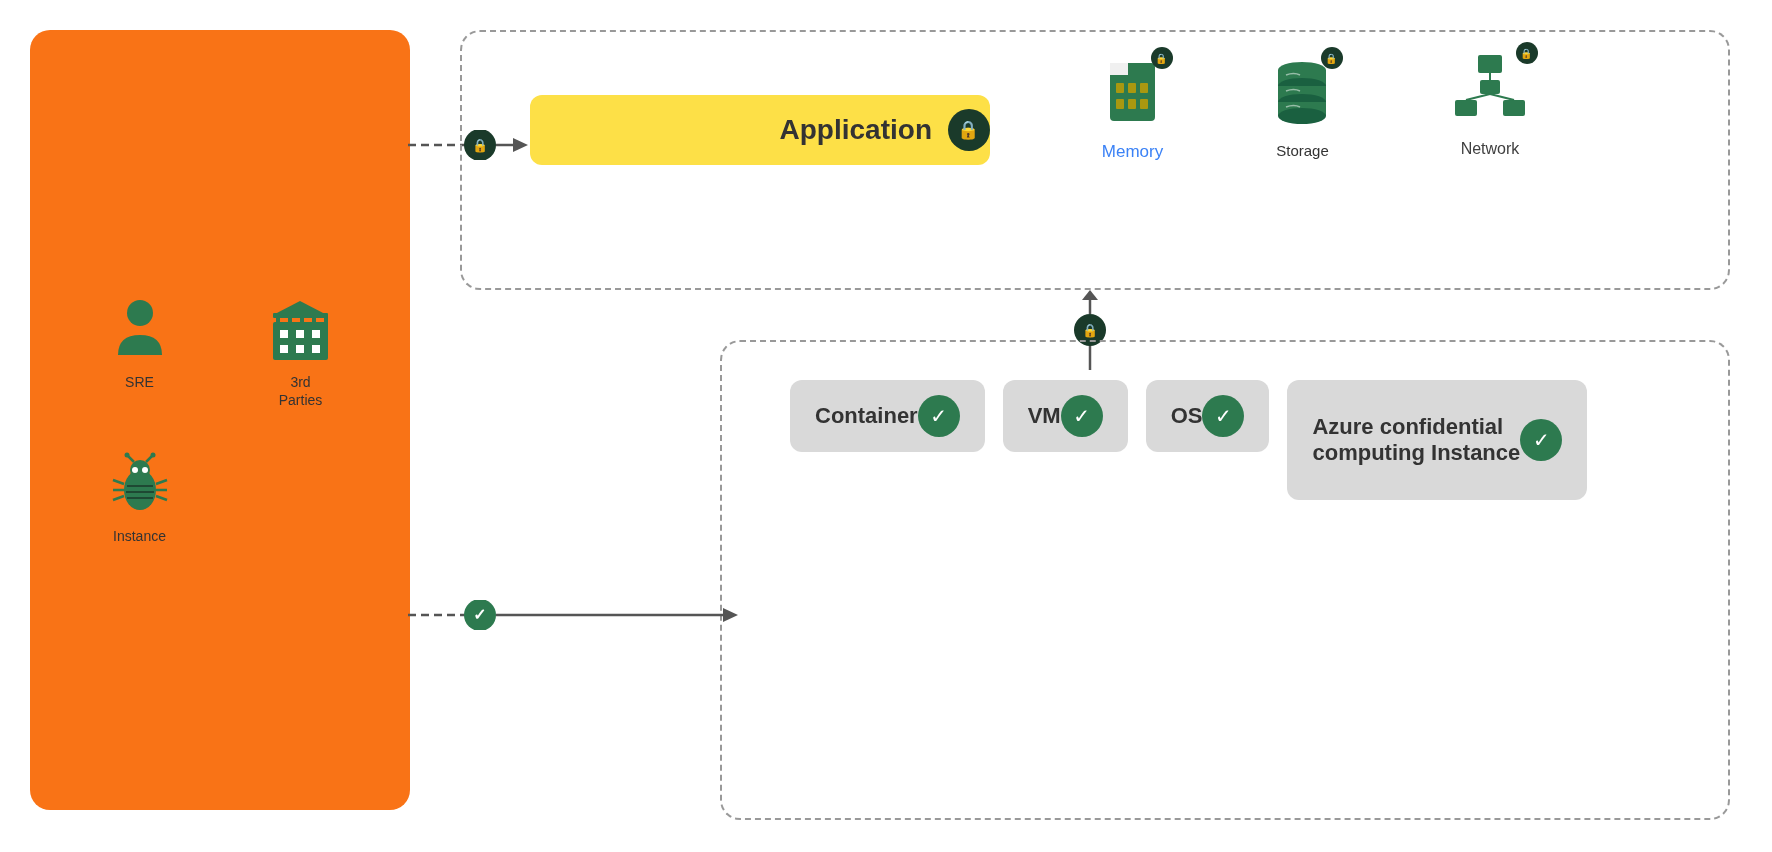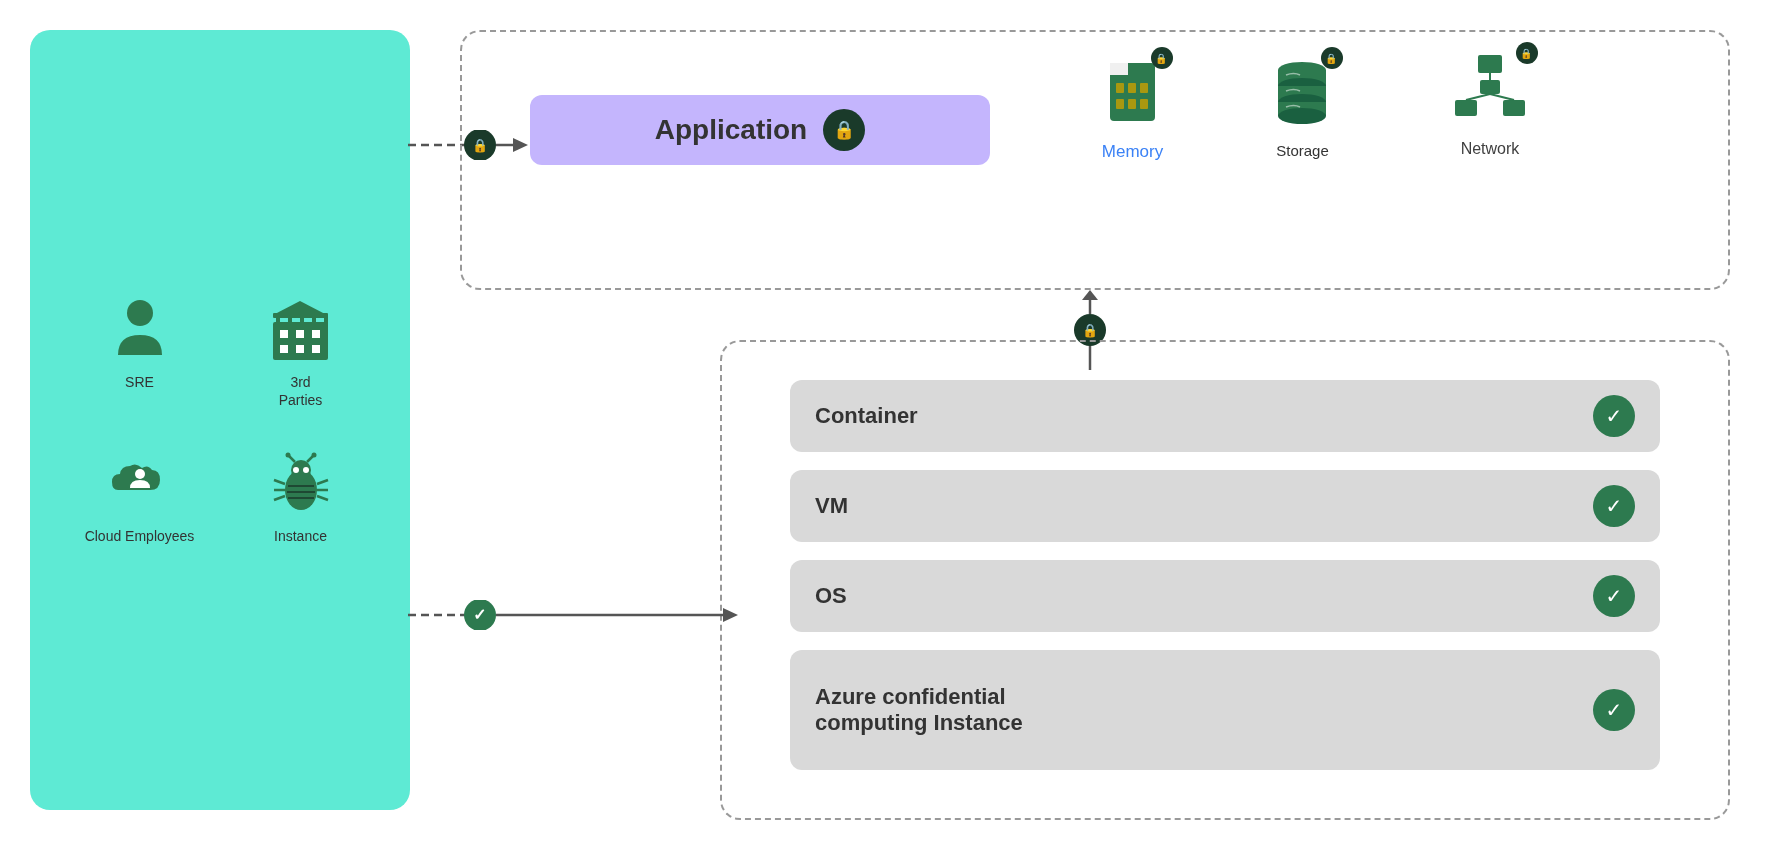--- a/index.html
+++ b/index.html
@@ -19,21 +19,21 @@
       background: #fff;
     }
 
     
     .threat-panel {
       position: absolute;
       left: 30px;
       top: 30px;
       width: 380px;
       height: 780px;
-      background: #5eead4;
+      background: #f97316;
       border-radius: 20px;
       display: flex;
       flex-direction: column;
       align-items: center;
       justify-content: space-evenly;
       padding: 9px;
     }
 
     .threat-grid {
       display: grid;
@@ -76,25 +76,25 @@
       border-radius: 20px;
     }
 
     
     .app-label-box {
       position: absolute;
       left: 530px;
       top: 95px;
       width: 460px;
       height: 70px;
-      background: #c4b5fd;
+      background: #fde047;
       border-radius: 12px;
       display: flex;
       align-items: center;
-      justify-content: center;
+      justify-content: flex-end;
       gap: 16px;
     }
 
     .app-label-text {
       font-size: 28px;
       font-weight: 700;
       color: #333;
     }
 
     
@@ -108,21 +108,21 @@
       border-radius: 20px;
     }
 
     
     .infra-items {
       position: absolute;
       left: 790px;
       top: 380px;
       width: 870px;
       display: flex;
-      flex-direction: column;
+      flex-direction: row;
       gap: 18px;
     }
 
     .infra-row {
       background: #d9d9d9;
       border-radius: 12px;
       height: 72px;
       display: flex;
       align-items: center;
       justify-content: space-between;
@@ -226,33 +226,20 @@
             <rect x="32" y="18" width="4" height="10" fill="#2d7a4f"></rect>
             <rect x="44" y="18" width="4" height="10" fill="#2d7a4f"></rect>
             <rect x="56" y="18" width="4" height="10" fill="#2d7a4f"></rect>
             <rect x="5" y="16" width="55" height="5" fill="#2d7a4f" rx="1"></rect>
             <polygon points="32,4 5,18 59,18" fill="#2d7a4f"></polygon>
           </svg>
         </div>
         <span class="threat-label">3rd<br>Parties</span>
       </div>
 
-      <div class="threat-item">
-        <div class="threat-icon">
-          <svg width="68" height="65" viewBox="0 0 68 65" fill="none">
-
-            <path d="M12 38 Q6 38 6 30 Q6 22 14 22 Q15 14 24 14 Q30 10 36 16 Q42 12 46 18 Q54 18 54 28 Q54 38 44 38 Z" fill="#2d7a4f"></path>
-
-            <circle cx="34" cy="22" r="5" fill="white"></circle>
-            <path d="M24 36 Q24 28 34 28 Q44 28 44 36" fill="white"></path>
-          </svg>
-        </div>
-        <span class="threat-label">Cloud
-Employees</span>
-      </div>
 
 
       <div class="threat-item">
         <div class="threat-icon">
           <svg width="62" height="65" viewBox="0 0 62 65" fill="none">
 
             <ellipse cx="31" cy="38" rx="16" ry="20" fill="#2d7a4f"></ellipse>
 
             <circle cx="31" cy="18" r="10" fill="#2d7a4f"></circle>
 

